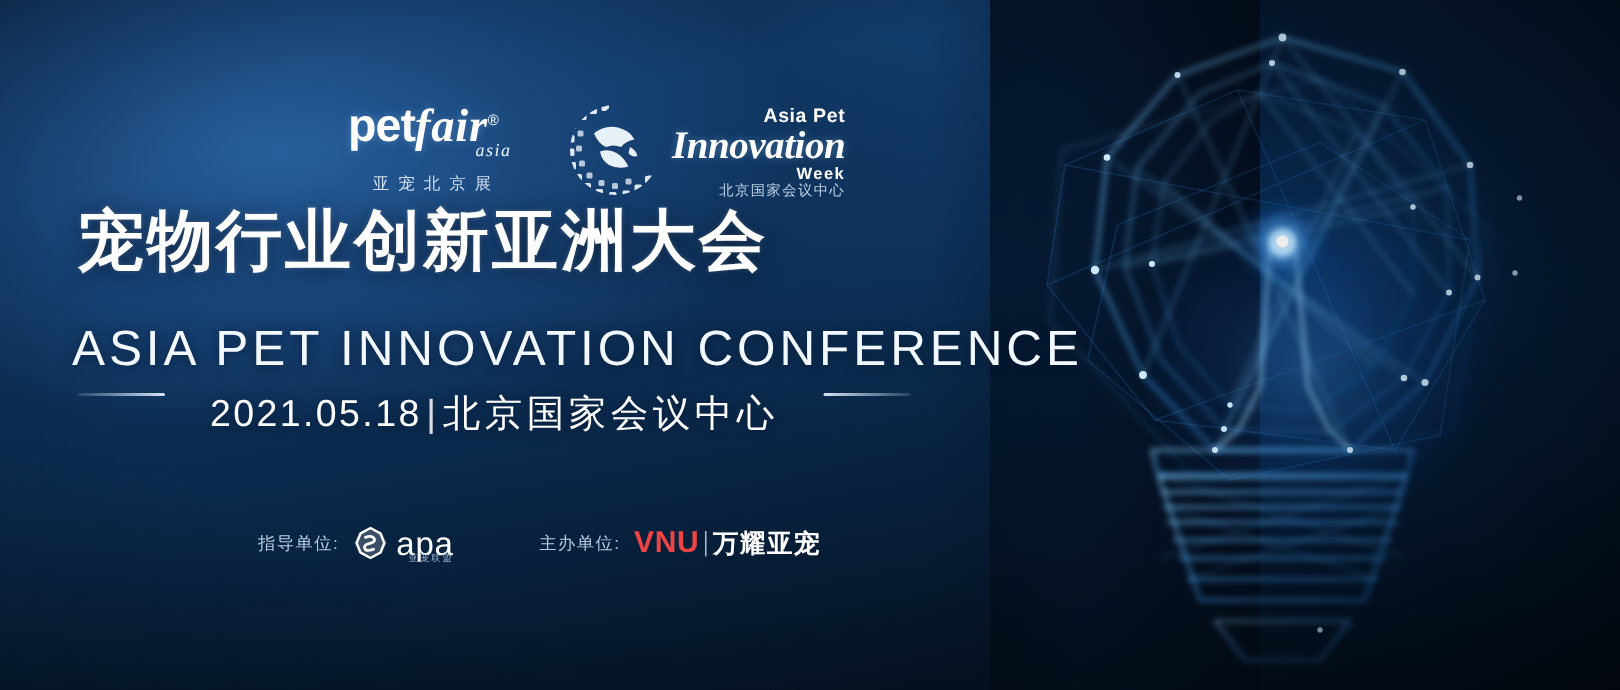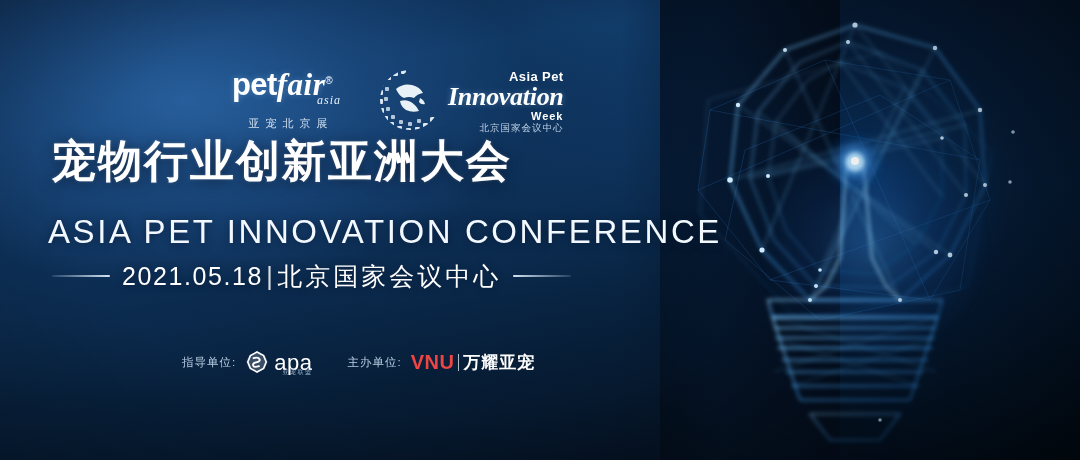--- a/index.html
+++ b/index.html
@@ -110,39 +110,39 @@
     position:absolute;left:48px;top:213px;
     font-size:33px;line-height:38px;font-weight:400;
     color:#f2f8ff;letter-spacing:2.6px;white-space:nowrap;
     text-shadow:0 1px 8px rgba(8,24,48,.8);
     text-align:right;
   }
 
   
   .date-row{
     position:absolute;left:52px;top:262px;
-    display:flex;align-items:center;gap:12px;
+    display:flex;align-items:flex-start;gap:30px;
   }
   .rule{
     width:58px;height:2px;
     background:linear-gradient(90deg, rgba(180,210,240,.15), rgba(225,238,252,.95));
     border-radius:2px;
   }
   .rule.right{background:linear-gradient(90deg, rgba(225,238,252,.95), rgba(180,210,240,.15));}
   .date-text{
     color:#ffffff;font-size:25px;line-height:28px;letter-spacing:1.6px;white-space:nowrap;
     text-shadow:0 1px 7px rgba(8,24,48,.8);
   }
   .date-text .sep{opacity:.85;padding:0 3px;font-weight:300;}
   .date-text .venue{letter-spacing:3px;}
 
   
   .sponsors{
-    position:absolute;left:182px;top:350px;
-    display:flex;align-items:center;gap:35px;
+    position:absolute;left:172px;top:350px;
+    display:flex;align-items:center;gap:57px;
   }
   .sp-group{display:flex;align-items:center;gap:9px;}
   .sp-label{color:#b9cde2;font-size:11.5px;letter-spacing:1px;white-space:nowrap;}
   .apa-logo{display:flex;align-items:flex-end;gap:5px;}
   .apa-mark{width:24px;height:24px;}
   .apa-wordwrap{position:relative;}
   .apa-word{
     color:#ffffff;font-size:22px;line-height:23px;font-weight:400;letter-spacing:.5px;
   }
   .apa-cn{

